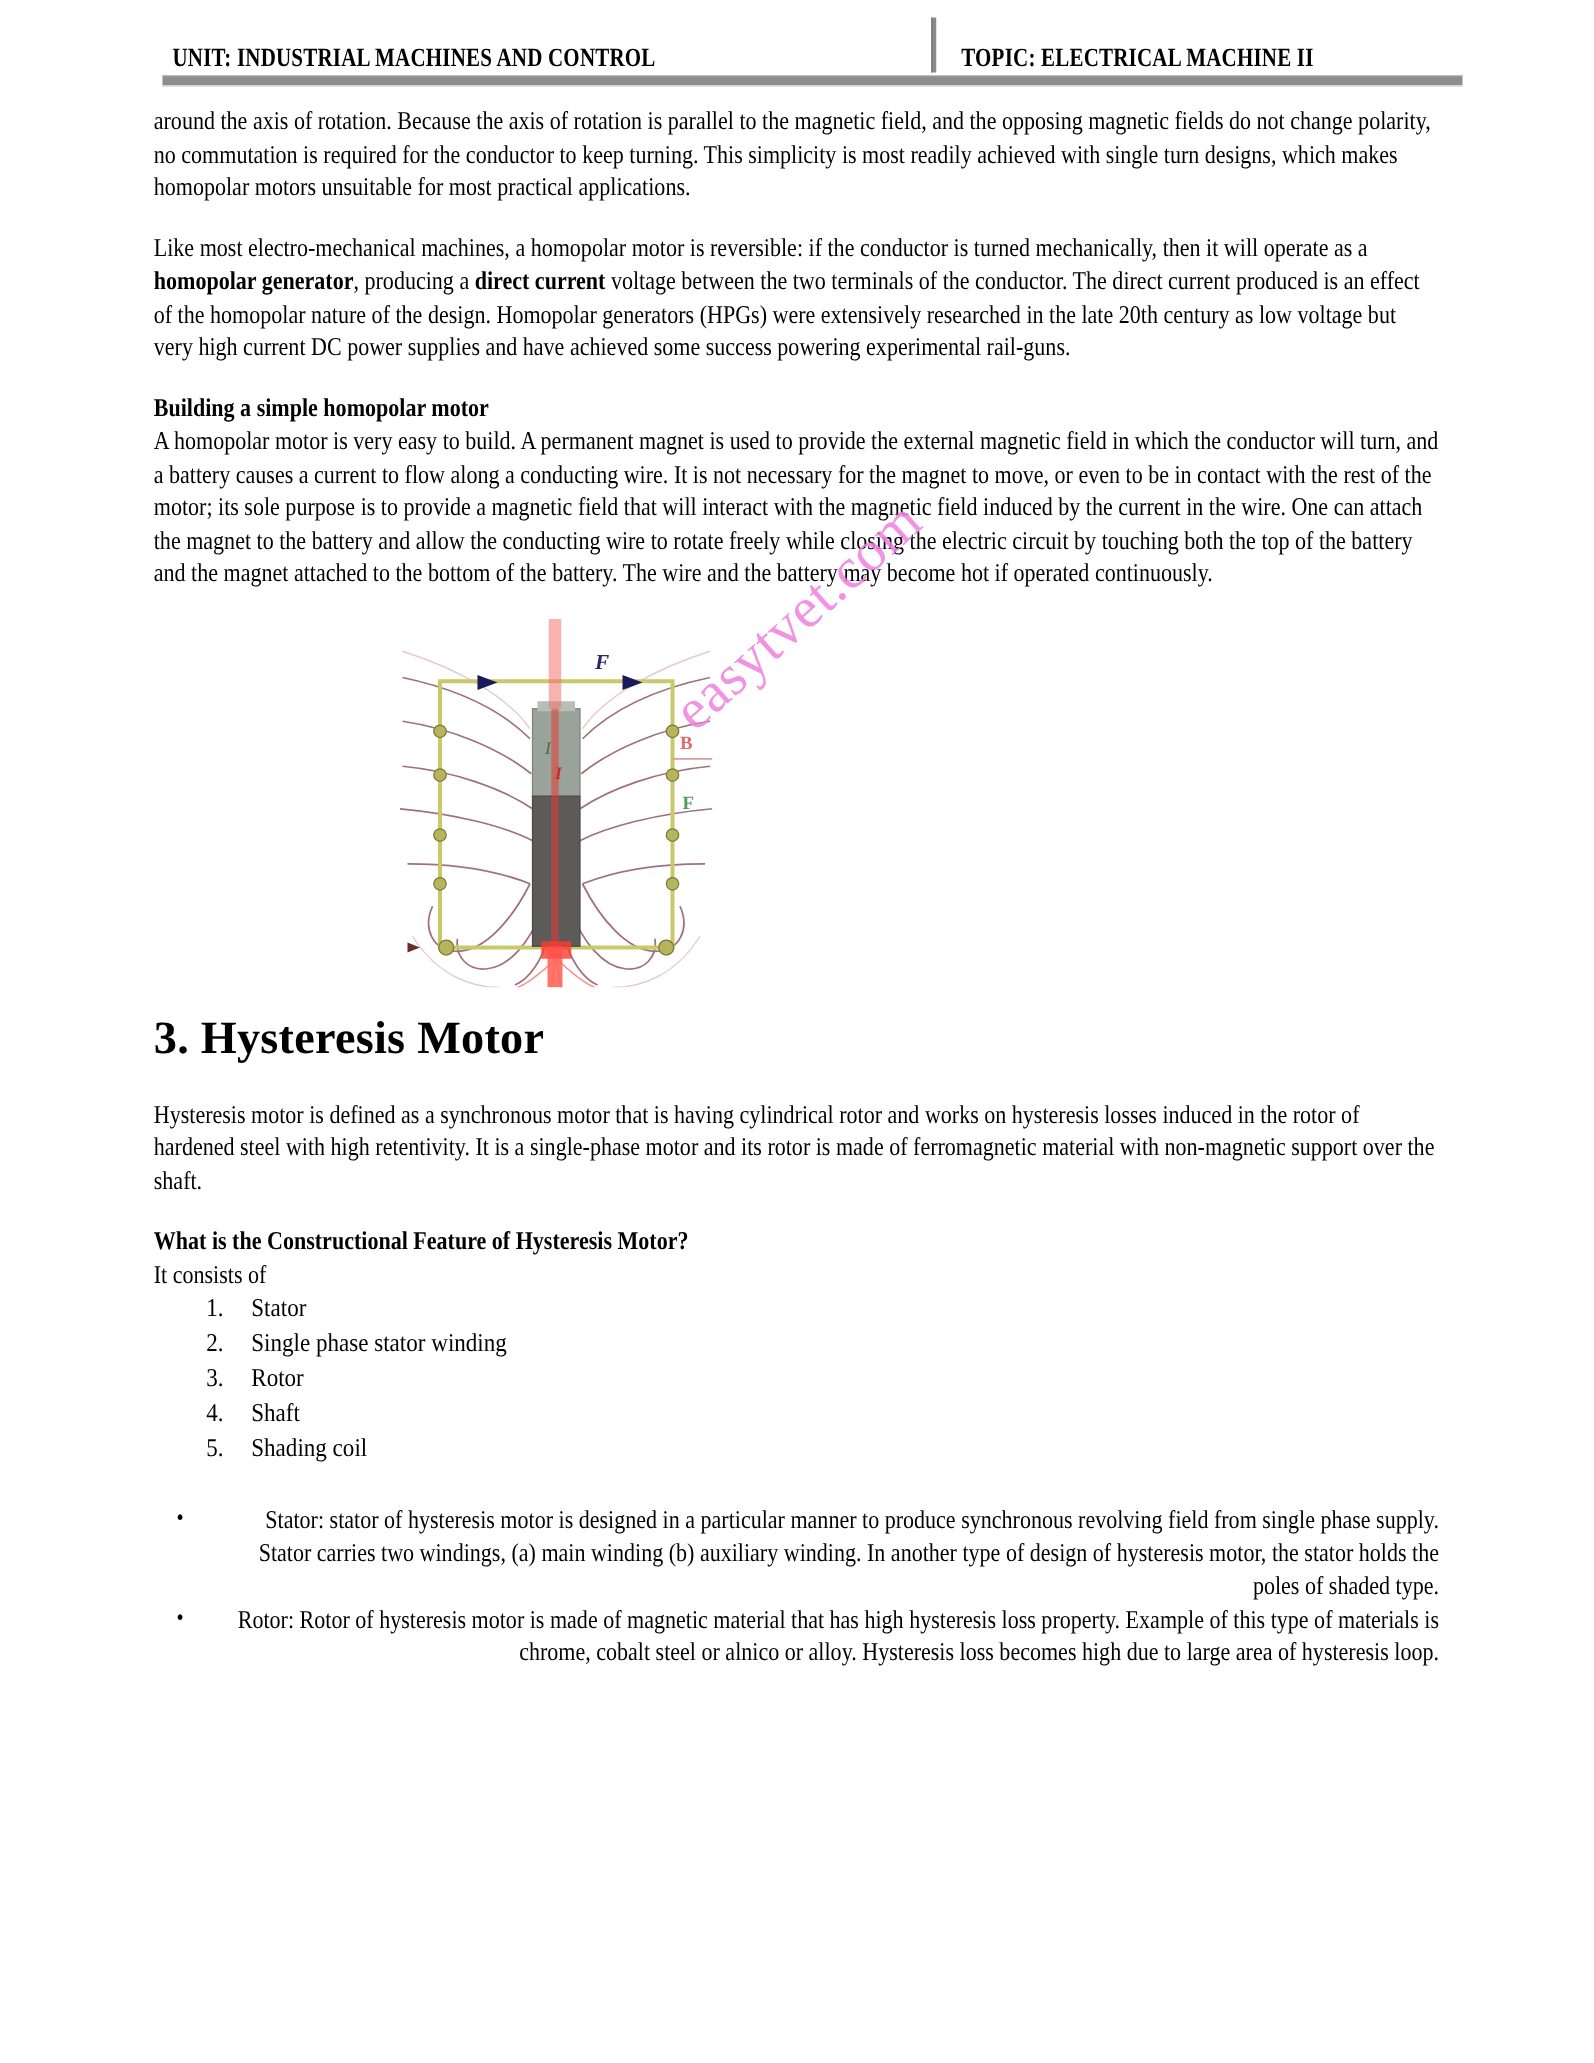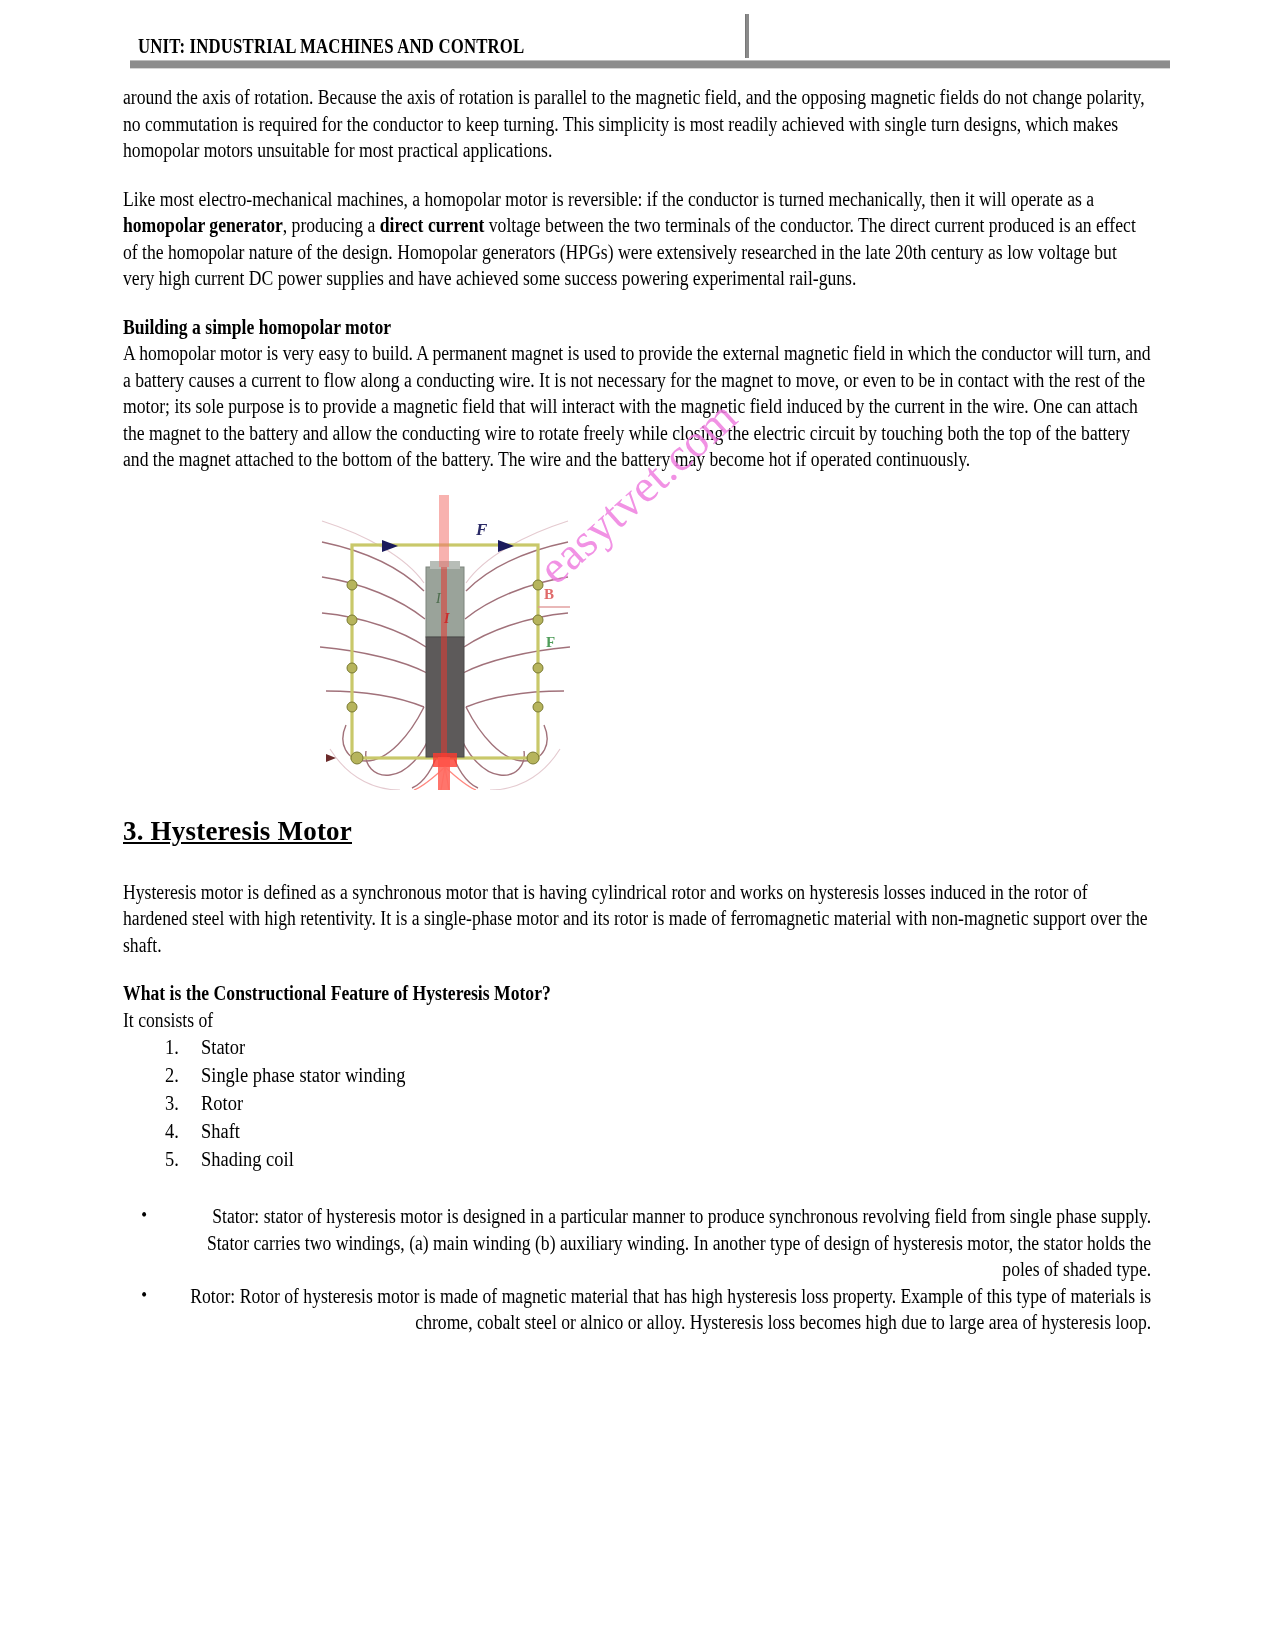--- a/index.html
+++ b/index.html
@@ -125,26 +125,25 @@
     opacity: 0.85;
     transform: rotate(-42deg);
     transform-origin: left top;
     white-space: nowrap;
     letter-spacing: 0.5px;
   }
 
   
   h2.sec-heading {
     font-family: "Liberation Serif", "DejaVu Serif", serif;
-    font-size: 27px;
+    font-size: 37px;
     line-height: 40px;
     font-weight: bold;
     margin: 10px 0 28px 0;
     letter-spacing: 0.2px;
-    text-decoration: underline;
   }
 
   
   ol.num-list {
     margin: 0 0 0 0;
     padding-left: 78px;
     list-style: none;
     counter-reset: numitem;
   }
   ol.num-list li {
@@ -235,20 +234,23 @@
 <body>
 
 <div class="page">
 
   <div class="header">
     <div class="header-row">
       <div class="header-left">
         <div class="header-text">UNIT: INDUSTRIAL MACHINES AND CONTROL</div>
       </div>
       <div class="header-divider"></div>
+      <div class="header-right">
+        <div class="header-text">TOPIC: ELECTRICAL MACHINE II</div>
+      </div>
     </div>
     <div class="header-rule"></div>
   </div>
 
   <div class="content">
 
     <p class="body-text">around the axis of rotation. Because the axis of rotation is parallel to the magnetic field, and the opposing magnetic fields do not change polarity, no commutation is required for the conductor to keep turning. This simplicity is most readily achieved with single turn designs, which makes homopolar motors unsuitable for most practical applications.</p>
 
     <p class="body-text"><span>Like most electro-mechanical machines, a homopolar motor is reversible: if the conductor is turned mechanically, then it will operate as a </span><b>homopolar generator</b><span>, producing a </span><b>direct current</b><span> voltage between the two terminals of the conductor. The direct current produced is an effect of the homopolar nature of the design. Homopolar generators (HPGs) were extensively researched in the late 20th century as low voltage but very high current DC power supplies and have achieved some success powering experimental rail-guns.</span></p>
 

